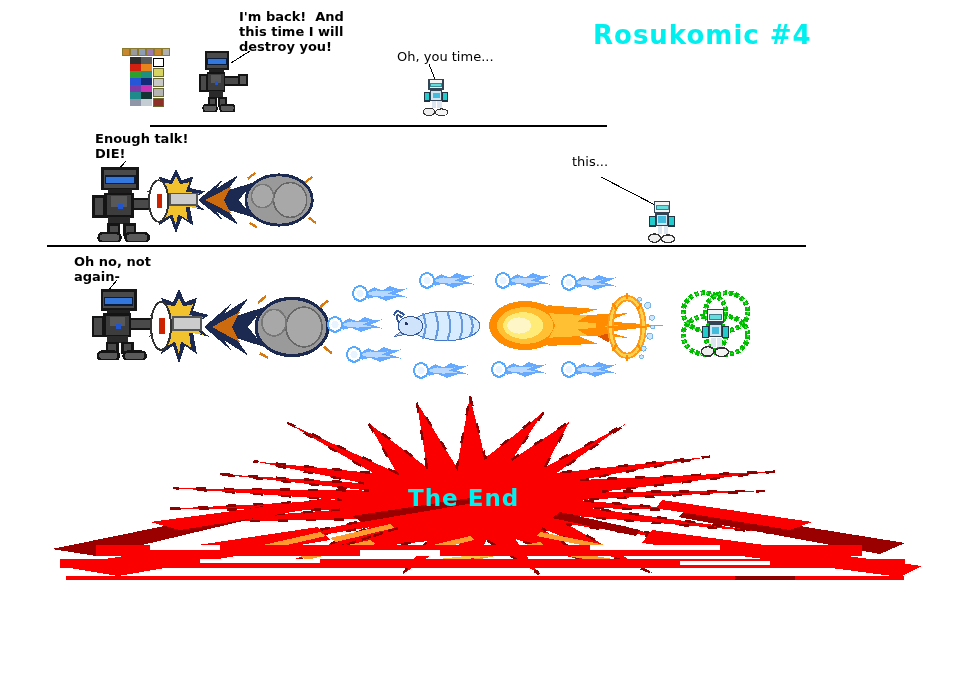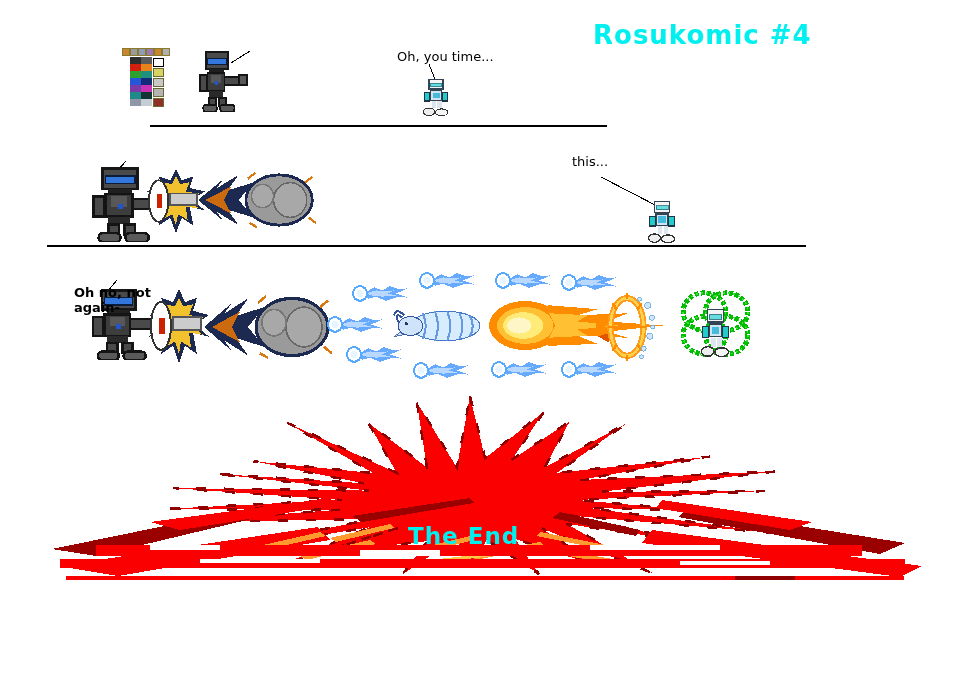--- a/index.html
+++ b/index.html
@@ -3,21 +3,21 @@
 <meta charset="utf-8">
 <style>
   html,body{margin:0;padding:0;background:#ffffff;}
   #canvas{position:relative;width:961px;height:680px;background:#ffffff;overflow:hidden;
           font-family:"DejaVu Sans",sans-serif;}
   #art{position:absolute;left:0;top:0;z-index:1;}
   .txt{position:absolute;z-index:3;color:#000;white-space:pre-wrap;}
   .speech-bold{font:bold 13px/15px "DejaVu Sans",sans-serif;}
   .speech-reg{font:13px/15px "DejaVu Sans",sans-serif;}
   .comic-title{font:bold 26px/28px "DejaVu Sans",sans-serif;letter-spacing:1px;}
-  .the-end{font:bold 23px/25px "DejaVu Sans",sans-serif;letter-spacing:1px;margin-top:38px;}
+  .the-end{font:bold 23px/25px "DejaVu Sans",sans-serif;letter-spacing:1px;}
   #palette{position:absolute;left:122px;top:48px;width:52px;height:60px;z-index:2;}
   #palette .prow{display:flex;position:absolute;left:0;top:0;}
   #palette .prow span{width:6px;height:6px;border:1px solid #8a7a30;display:block;}
   #palette .pgrid{position:absolute;left:8px;top:9px;}
   #palette .pgrid .gr{display:flex;}
   #palette .pgrid .gr span{width:11px;height:7px;display:block;}
   #palette .pside{position:absolute;left:31px;top:10px;}
   #palette .pside span{width:9px;height:7px;border:1px solid #6a6a30;display:block;margin-bottom:1px;}
   #palette .pside span.first{border-color:#000;}
 </style>
@@ -253,23 +253,28 @@
         <span class="first" style="background: rgb(255, 255, 255);"></span>
         <span style="background: rgb(216, 212, 98);"></span>
         <span style="background: rgb(200, 200, 200);"></span>
         <span style="background: rgb(180, 180, 180);"></span>
         <span style="background: rgb(142, 48, 40);"></span>
       </div>
     </div>
 
   <div class="txt comic-title" style="left: 593px; top: 21px; color: rgb(0, 239, 239);">Rosukomic #4</div>
 
+  <div class="txt speech-bold" style="left:239px;top:9px;width:112px;">I'm back!  And
+this time I will
+destroy you!</div>
 
   <div class="txt speech-reg" style="left:397px;top:49px;">Oh, you time...</div>
 
+  <div class="txt speech-bold" style="left:95px;top:131px;width:100px;">Enough talk!
+DIE!</div>
 
   <div class="txt speech-reg" style="left:572px;top:154px;">this...</div>
 
-  <div class="txt speech-bold" style="left:74px;top:254px;width:90px;margin-top:31px;">Oh no, not
+  <div class="txt speech-bold" style="left:74px;top:254px;width:90px;">Oh no, not
 again-</div>
 
   <div class="txt the-end" style="left: 408px; top: 486px; color: rgb(0, 239, 239);">The End</div>
 </div>
 
 </body></html>

